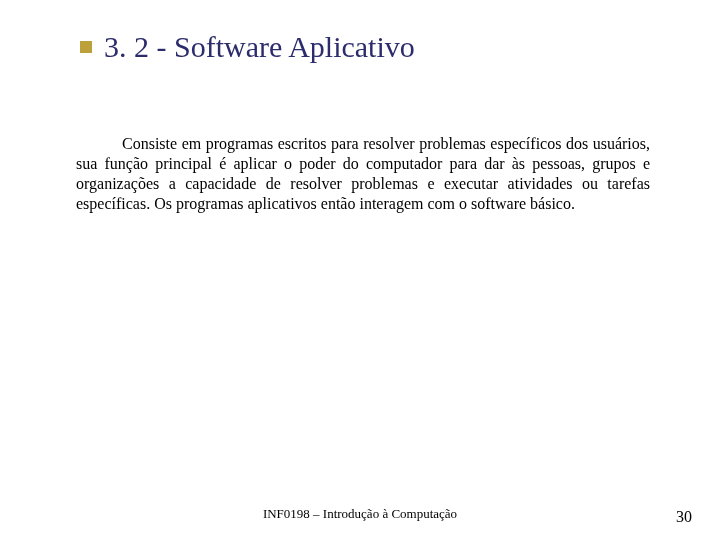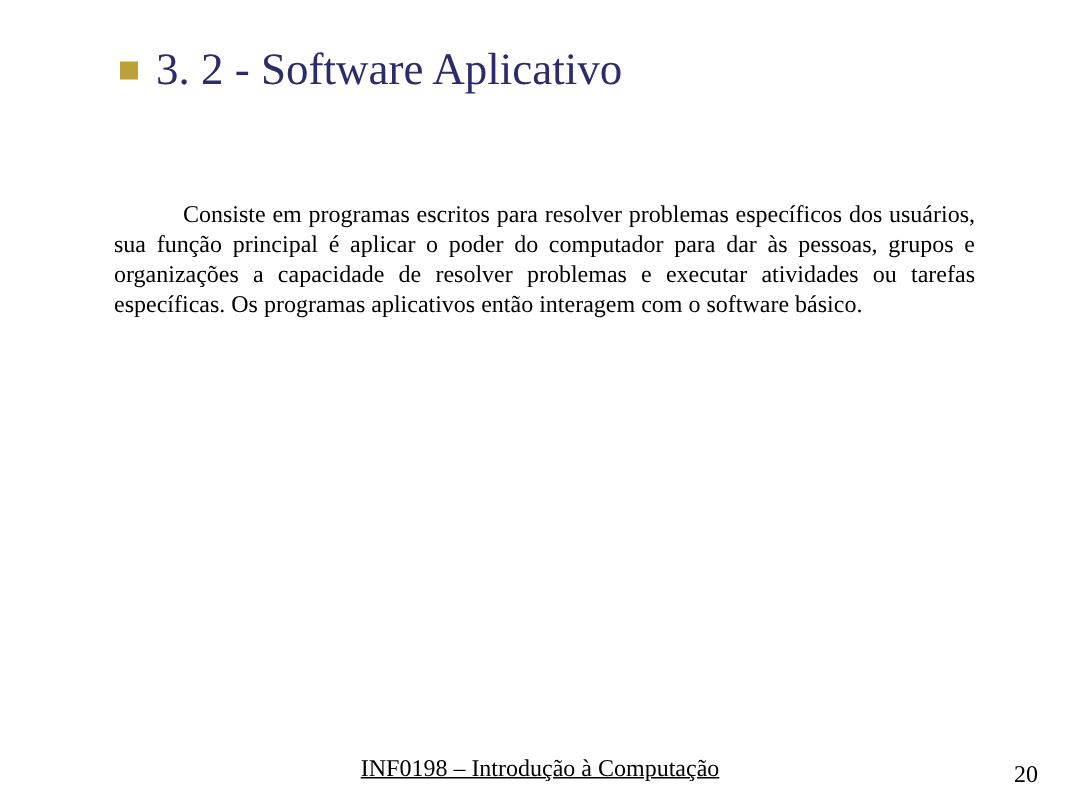--- a/index.html
+++ b/index.html
@@ -43,37 +43,36 @@
       margin-left: -4px;
       margin-right: 10px;
     }
     .footer {
       position: absolute;
       bottom: 18px;
       left: 0;
       width: 100%;
       display: flex;
       justify-content: center;
-      font-size: 16px;
+      font-size: 13px;
       color: #000000;
       font-family: "Times New Roman", Times, serif;
-      text-decoration: underline;
     }
     .page-number {
       position: absolute;
       bottom: 14px;
       right: 28px;
       font-size: 16px;
       color: #000000;
     }
   </style>
 </head>
 <body>
 
 <div class="slide">
   <div class="title-row">
     <div class="bullet"></div>
     <h1 class="title">3. 2 - Software Aplicativo</h1>
   </div>
   <p class="body-text">Consiste em programas escritos para resolver problemas específicos dos usuários, sua função principal é aplicar o poder do computador para dar às pessoas, grupos e organizações a capacidade de resolver problemas e executar atividades ou tarefas específicas. Os programas aplicativos então interagem com o software básico.</p>
   <div class="footer">INF0198 – Introdução à Computação</div>
-  <div class="page-number">20</div>
+  <div class="page-number">30</div>
 </div>
 
 </body></html>

